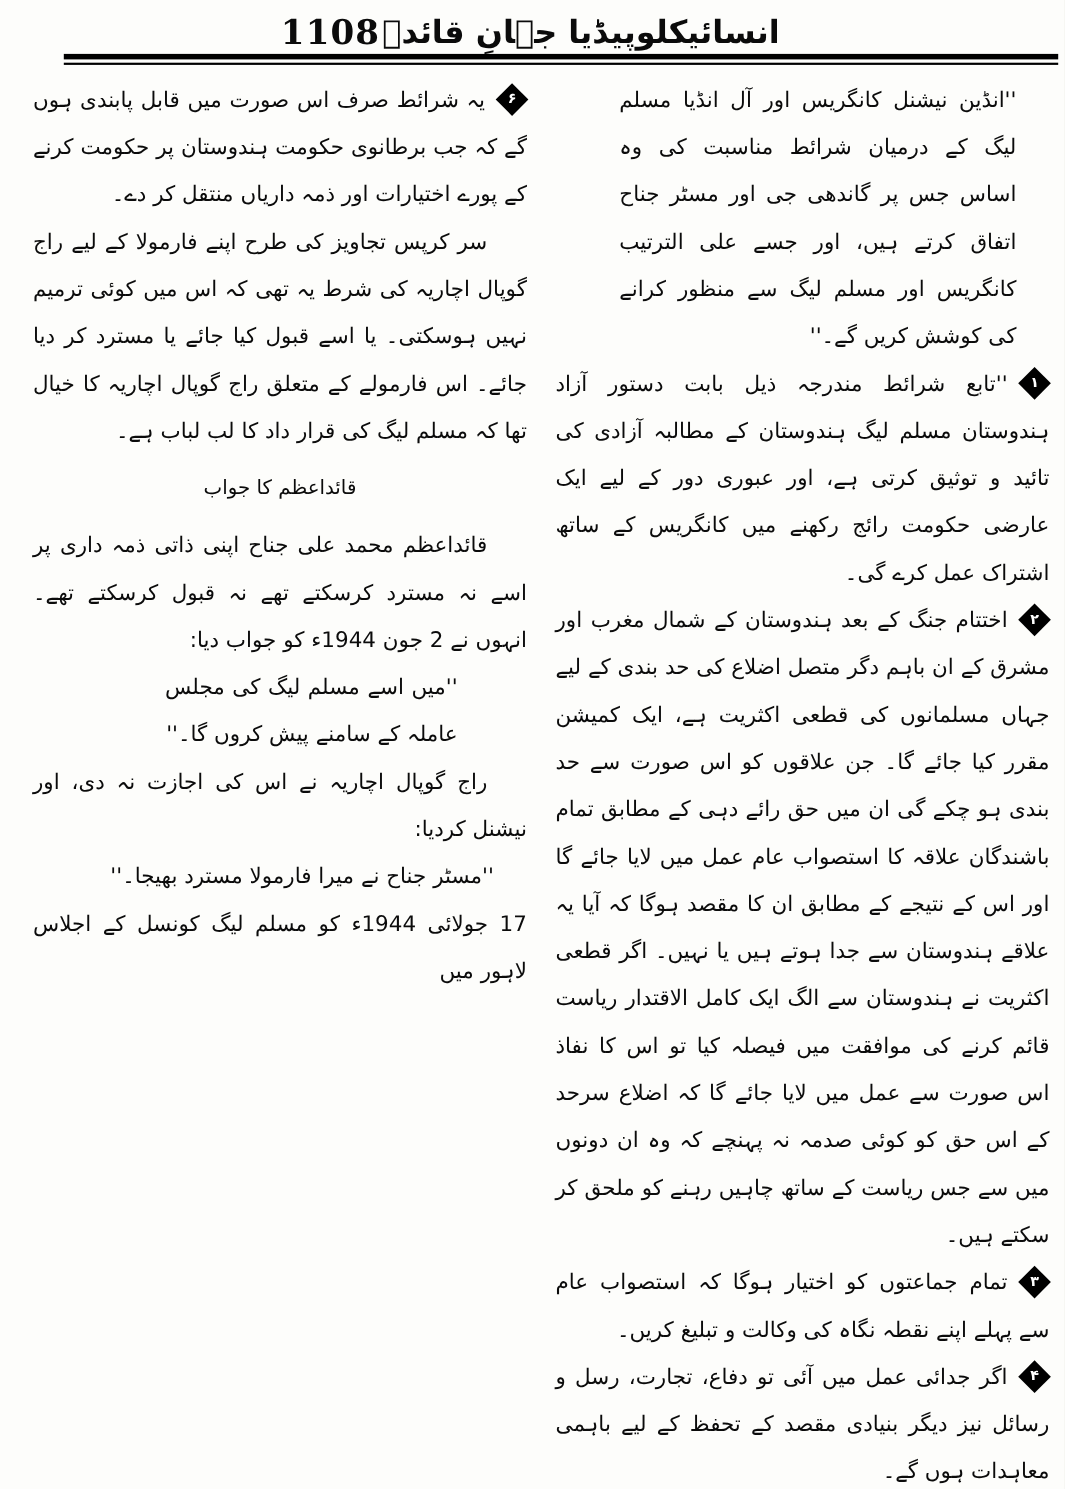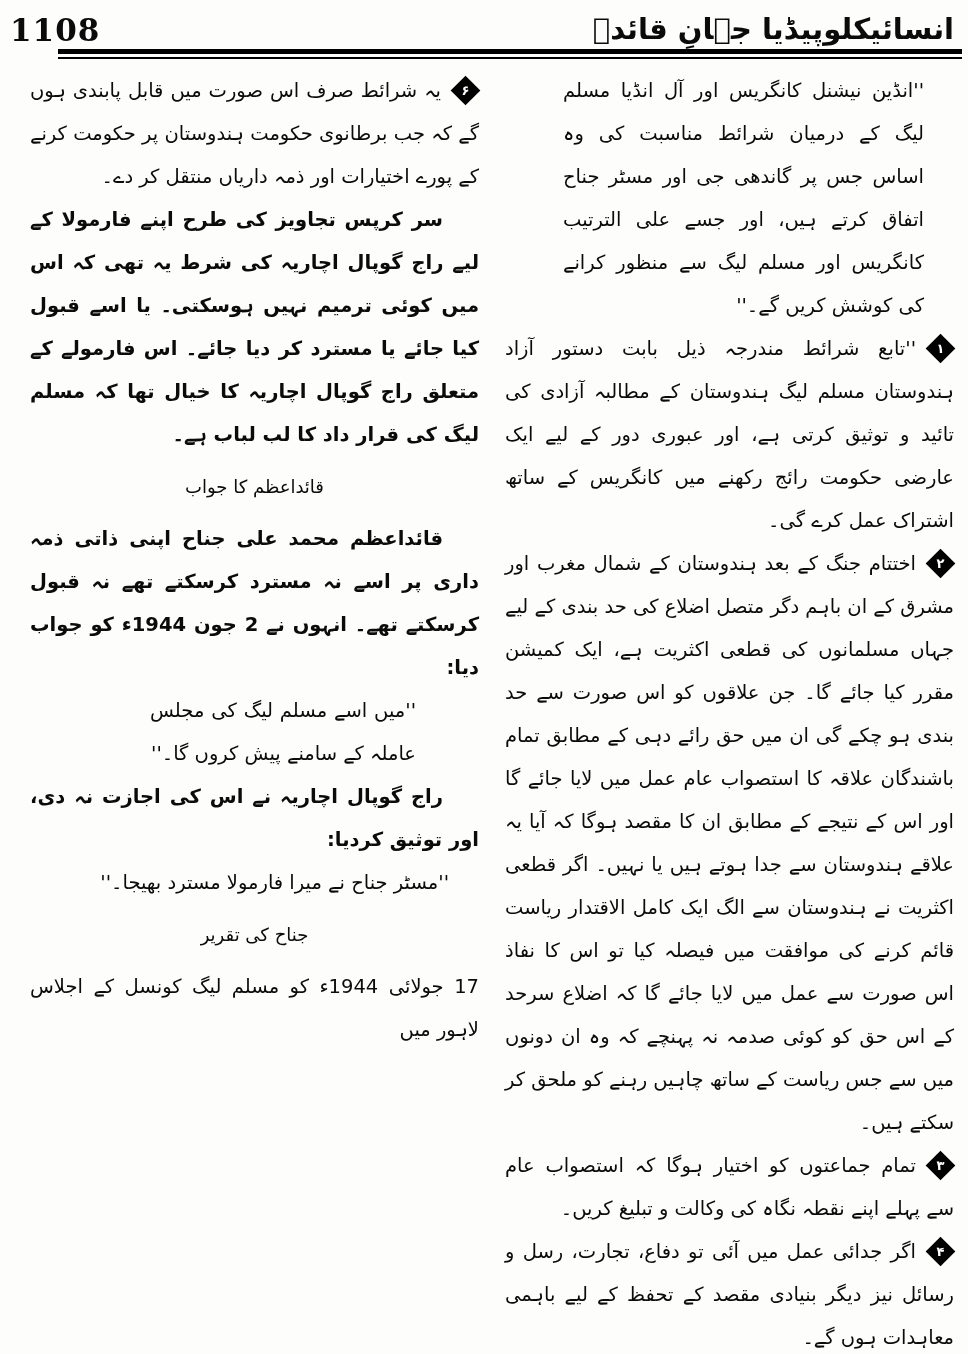--- a/index.html
+++ b/index.html
@@ -13,21 +13,21 @@
     position: relative;
     width: 968px; height: 1354px;
     background: #fdfdfb;
     overflow: hidden;
     direction: rtl;
   }
   
   .header {
     direction: ltr;
     display: flex;
-    justify-content: space-between;
+    justify-content: center;
     align-items: flex-end;
     padding: 6px 14px 0 10px;
     height: 46px;
   }
   .page-number {
     font-family: "DejaVu Serif", serif;
     font-weight: 700;
     font-size: 31px;
     line-height: 1;
     letter-spacing: 1px;
@@ -51,21 +51,21 @@
     padding: 10px 14px 0 14px;
   }
   .col {
     width: 449px;
     direction: rtl;
     text-align: justify;
     font-size: 19.5px;
     line-height: 43px;
   }
   .para        { text-indent: 0; }
-  .para.indent { text-indent: 36px; font-weight: bold; }
+  .para.indent { text-indent: 36px; }
   .quote {
     margin: 0 30px 0 58px;
     text-align: justify;
   }
   .quote.deep { margin: 0 63px 0 120px; }
   .heading {
     text-align: center;
     text-indent: 0;
     font-size: 18px;
     font-weight: 500;
@@ -126,25 +126,24 @@
       <p class="para item"><span class="marker"><span class="num">۶</span></span><span>یہ شرائط صرف اس صورت میں قابل پابندی ہوں گے کہ جب برطانوی حکومت ہندوستان پر حکومت کرنے کے پورے اختیارات اور ذمہ داریاں منتقل کر دے۔</span></p>
 
       <p class="para indent">سر کرپس تجاویز کی طرح اپنے فارمولا کے لیے راج گوپال اچاریہ کی شرط یہ تھی کہ اس میں کوئی ترمیم نہیں ہوسکتی۔ یا اسے قبول کیا جائے یا مسترد کر دیا جائے۔ اس فارمولے کے متعلق راج گوپال اچاریہ کا خیال تھا کہ مسلم لیگ کی قرار داد کا لب لباب ہے۔</p>
 
       <h3 class="heading">قائداعظم کا جواب</h3>
 
       <p class="para indent">قائداعظم محمد علی جناح اپنی ذاتی ذمہ داری پر اسے نہ مسترد کرسکتے تھے نہ قبول کرسکتے تھے۔ انہوں نے 2 جون 1944ء کو جواب دیا:</p>
 
       <p class="quote deep">''میں اسے مسلم لیگ کی مجلس عاملہ کے سامنے پیش کروں گا۔''</p>
 
-      <p class="para indent">راج گوپال اچاریہ نے اس کی اجازت نہ دی، اور توثیق کردیا:</p>
+      <p class="para indent">راج گوپال اچاریہ نے اس کی اجازت نہ دی، اور نیشنل کردیا:</p>
 
       <p class="quote">''مسٹر جناح نے میرا فارمولا مسترد بھیجا۔''</p>
 
 
 
-      <h3 class="heading">جناح کی تقریر</h3>
 
       <p class="para">17 جولائی 1944ء کو مسلم لیگ کونسل کے اجلاس لاہور میں</p>
     </div>
 
   </div>
 </div>
 
 </body></html>

